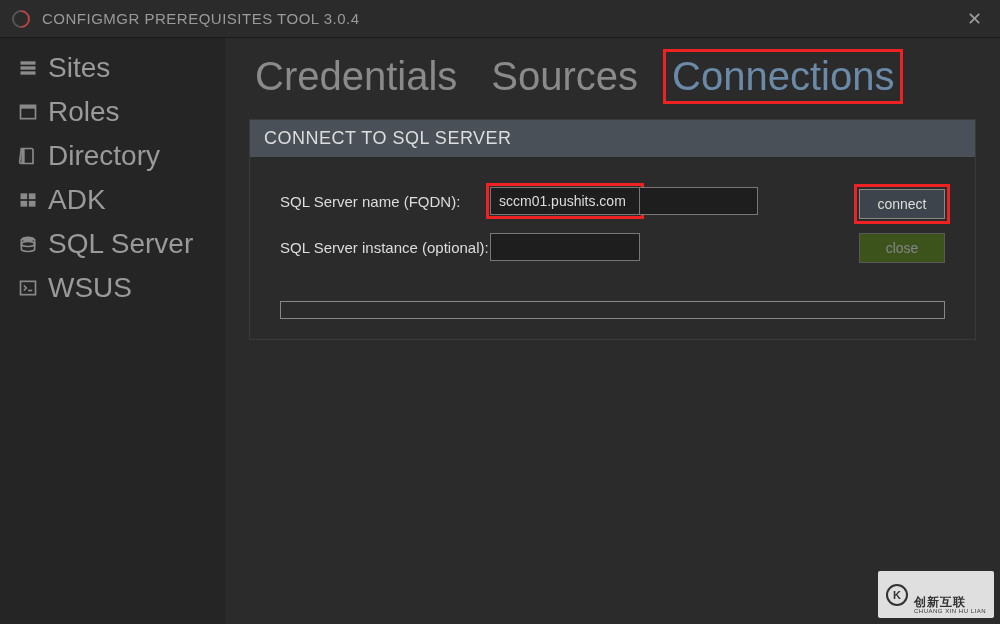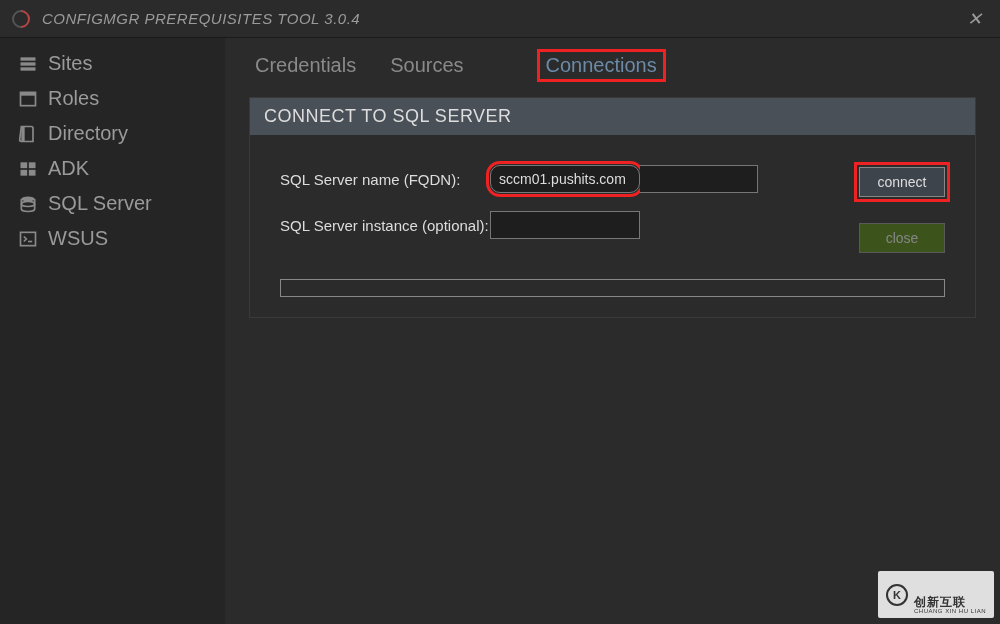--- a/index.html
+++ b/index.html
@@ -1,46 +1,46 @@
 <!DOCTYPE html>
 <html><head>
 <meta charset="utf-8">
 <style>
 * { margin: 0; padding: 0; box-sizing: border-box; font-family: "Segoe UI", Arial, sans-serif; }
 body { background: #2b2b2b; width: 1000px; height: 624px; overflow: hidden; color: #ccc; position: relative; }
 
-.titlebar { height: 38px; background: #2b2b2b; display: flex; align-items: center; padding: 0 12px; border-bottom: 1px solid #1a1a1a; font-style: italic; }
+.titlebar { height: 38px; background: #2b2b2b; display: flex; align-items: center; padding: 0 12px; border-bottom: 1px solid #1a1a1a; }
 .titlebar .logo { width: 18px; height: 18px; border: 2px solid #bb4444; border-radius: 50%; margin-right: 12px; border-left-color: #555; border-bottom-color: #555; transform: rotate(45deg); }
 .titlebar .title { color: #9a9a9a; font-size: 15px; letter-spacing: 0.5px; flex: 1; }
 .titlebar .close-x { color: #9a9a9a; font-size: 18px; cursor: pointer; padding: 0 6px; }
 
 .main { display: flex; height: calc(100% - 38px); }
 .sidebar { width: 225px; background: #252525; padding-top: 8px; }
 .sidebar-item { display: flex; align-items: center; padding: 6px 12px 6px 16px; cursor: pointer; }
 .sidebar-item .icon { width: 24px; color: #8a8a8a; margin-right: 8px; font-size: 18px; display: inline-flex; align-items: center; justify-content: center; }
-.sidebar-item .label { color: #9a9a9a; font-size: 20px; font-weight: 300; }
+.sidebar-item .label { color: #9a9a9a; font-size: 28px; font-weight: 300; }
 .sidebar-item.hl { outline: 3px solid #e22; outline-offset: -2px; }
 
 .content { flex: 1; background: #2b2b2b; padding: 14px 24px 0 24px; }
 .tabs { display: flex; gap: 22px; margin-bottom: 18px; align-items: center; }
-.tab { color: #8a8a8a; font-size: 20px; font-weight: 300; cursor: pointer; padding: 2px 6px; }
+.tab { color: #8a8a8a; font-size: 40px; font-weight: 300; cursor: pointer; padding: 2px 6px; }
 .tab.active { color: #6a8aa8; }
-.tab.hl { outline: 3px solid #e22; outline-offset: 0px; margin-left: 48px; }
+.tab.hl { outline: 3px solid #e22; outline-offset: 0px; }
 
 .panel { background: #2b2b2b; border: 1px solid #3a3a3a; }
 .panel-header { background: #4a5058; color: #ddd; font-size: 18px; padding: 8px 14px; letter-spacing: 0.5px; }
 .panel-body { padding: 30px 30px 20px 30px; }
 .form-row { display: flex; align-items: center; margin-bottom: 18px; }
 .form-row .lbl { width: 210px; color: #ddd; font-size: 15px; }
 .form-row input { background: #1e1e1e; border: 1px solid #777; color: #ddd; height: 28px; padding: 0 8px; font-size: 14px; width: 270px; outline: none; }
-.form-row input.hl { outline: 3px solid #e22; outline-offset: 1px; width: 150px; border-radius: 10px; }
+.form-row input.hl { outline: 3px solid #e22; outline-offset: 1px; width: 150px; }
 .form-row .input-wrap { display:flex; }
 .form-row .extra-border { border: 1px solid #777; border-left: none; width: 118px; height: 28px; background: #1e1e1e; }
 .form-row input.short { width: 150px; }
-.btn-col { margin-left: auto; display: flex; flex-direction: column; gap: 26px; align-items: flex-end; }
+.btn-col { margin-left: auto; display: flex; flex-direction: column; gap: 14px; align-items: flex-end; }
 .btn { width: 86px; height: 30px; background: #3e444c; border: 1px solid #888; color: #ddd; font-size: 14px; cursor: pointer; display:flex; align-items:center; justify-content:center; }
 .btn.hl { outline: 3px solid #e22; outline-offset: 2px; }
 .btn.disabled { opacity: 0.5; background: #4d7c0f; cursor: default; }
 .progressbar { height: 18px; border: 1px solid #888; background: #2b2b2b; margin-top: 22px; }
 
 .top-area { display: flex; }
 .top-left { flex: 1; }
 .top-right { width: 120px; padding-top: 2px; }
 
 .watermark { position: absolute; right: 6px; bottom: 6px; background: rgba(255,255,255,0.85); color: #333; font-size: 10px; padding: 4px 8px; border-radius: 2px; display:flex; align-items:center; gap:6px; }

